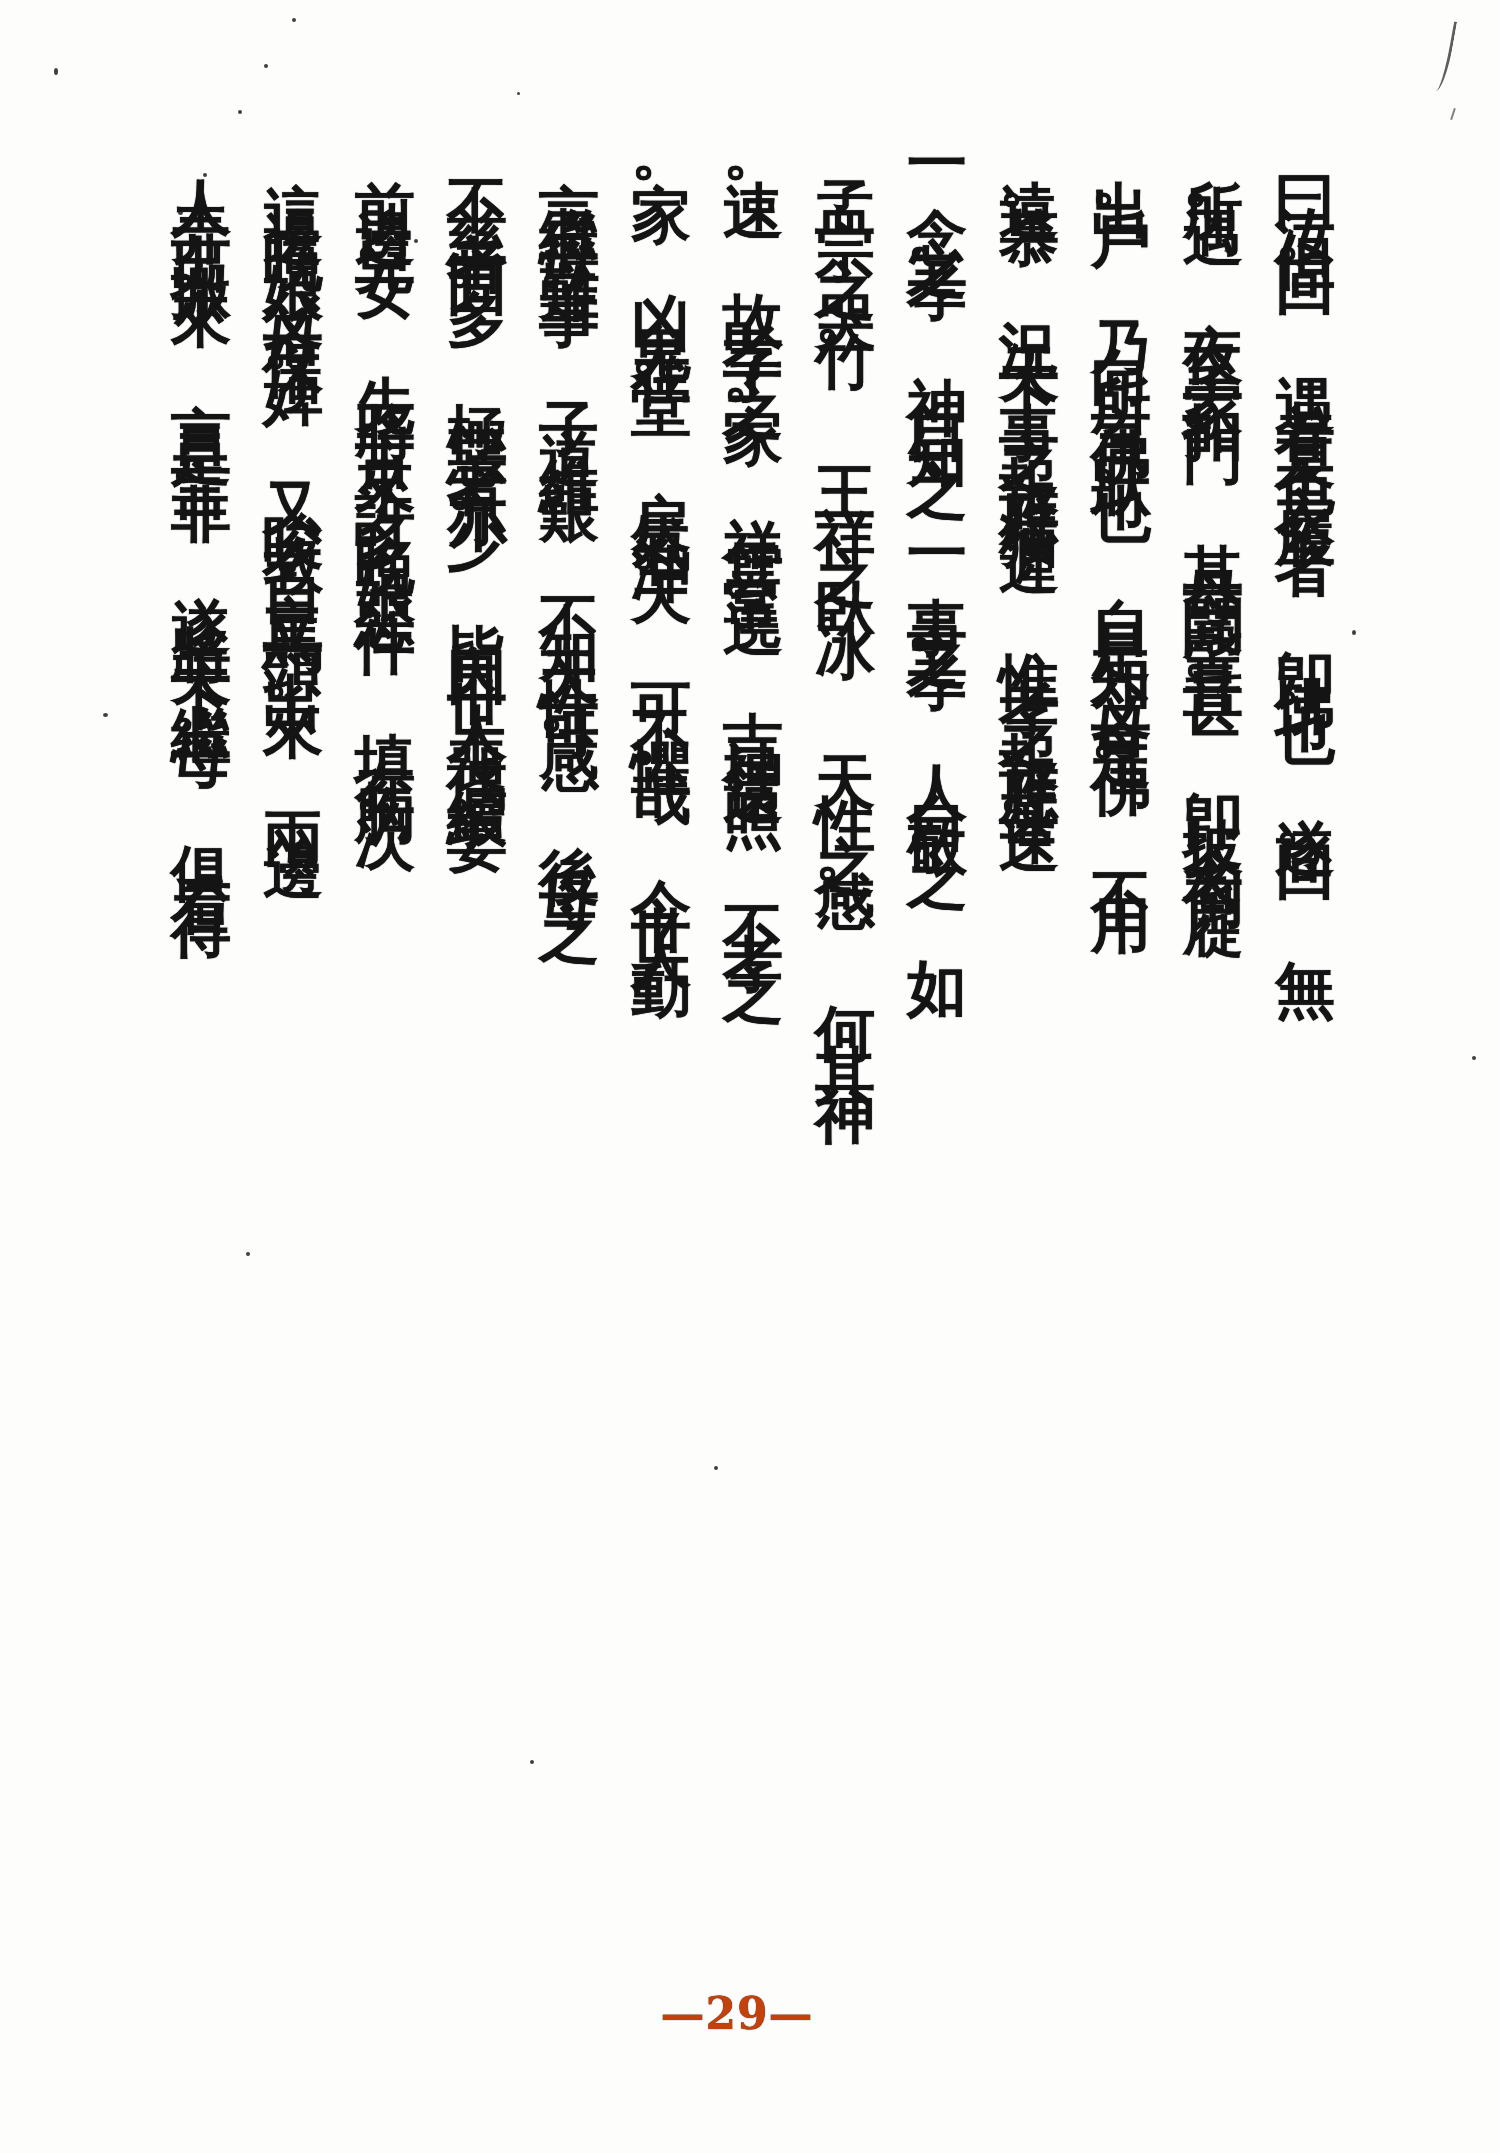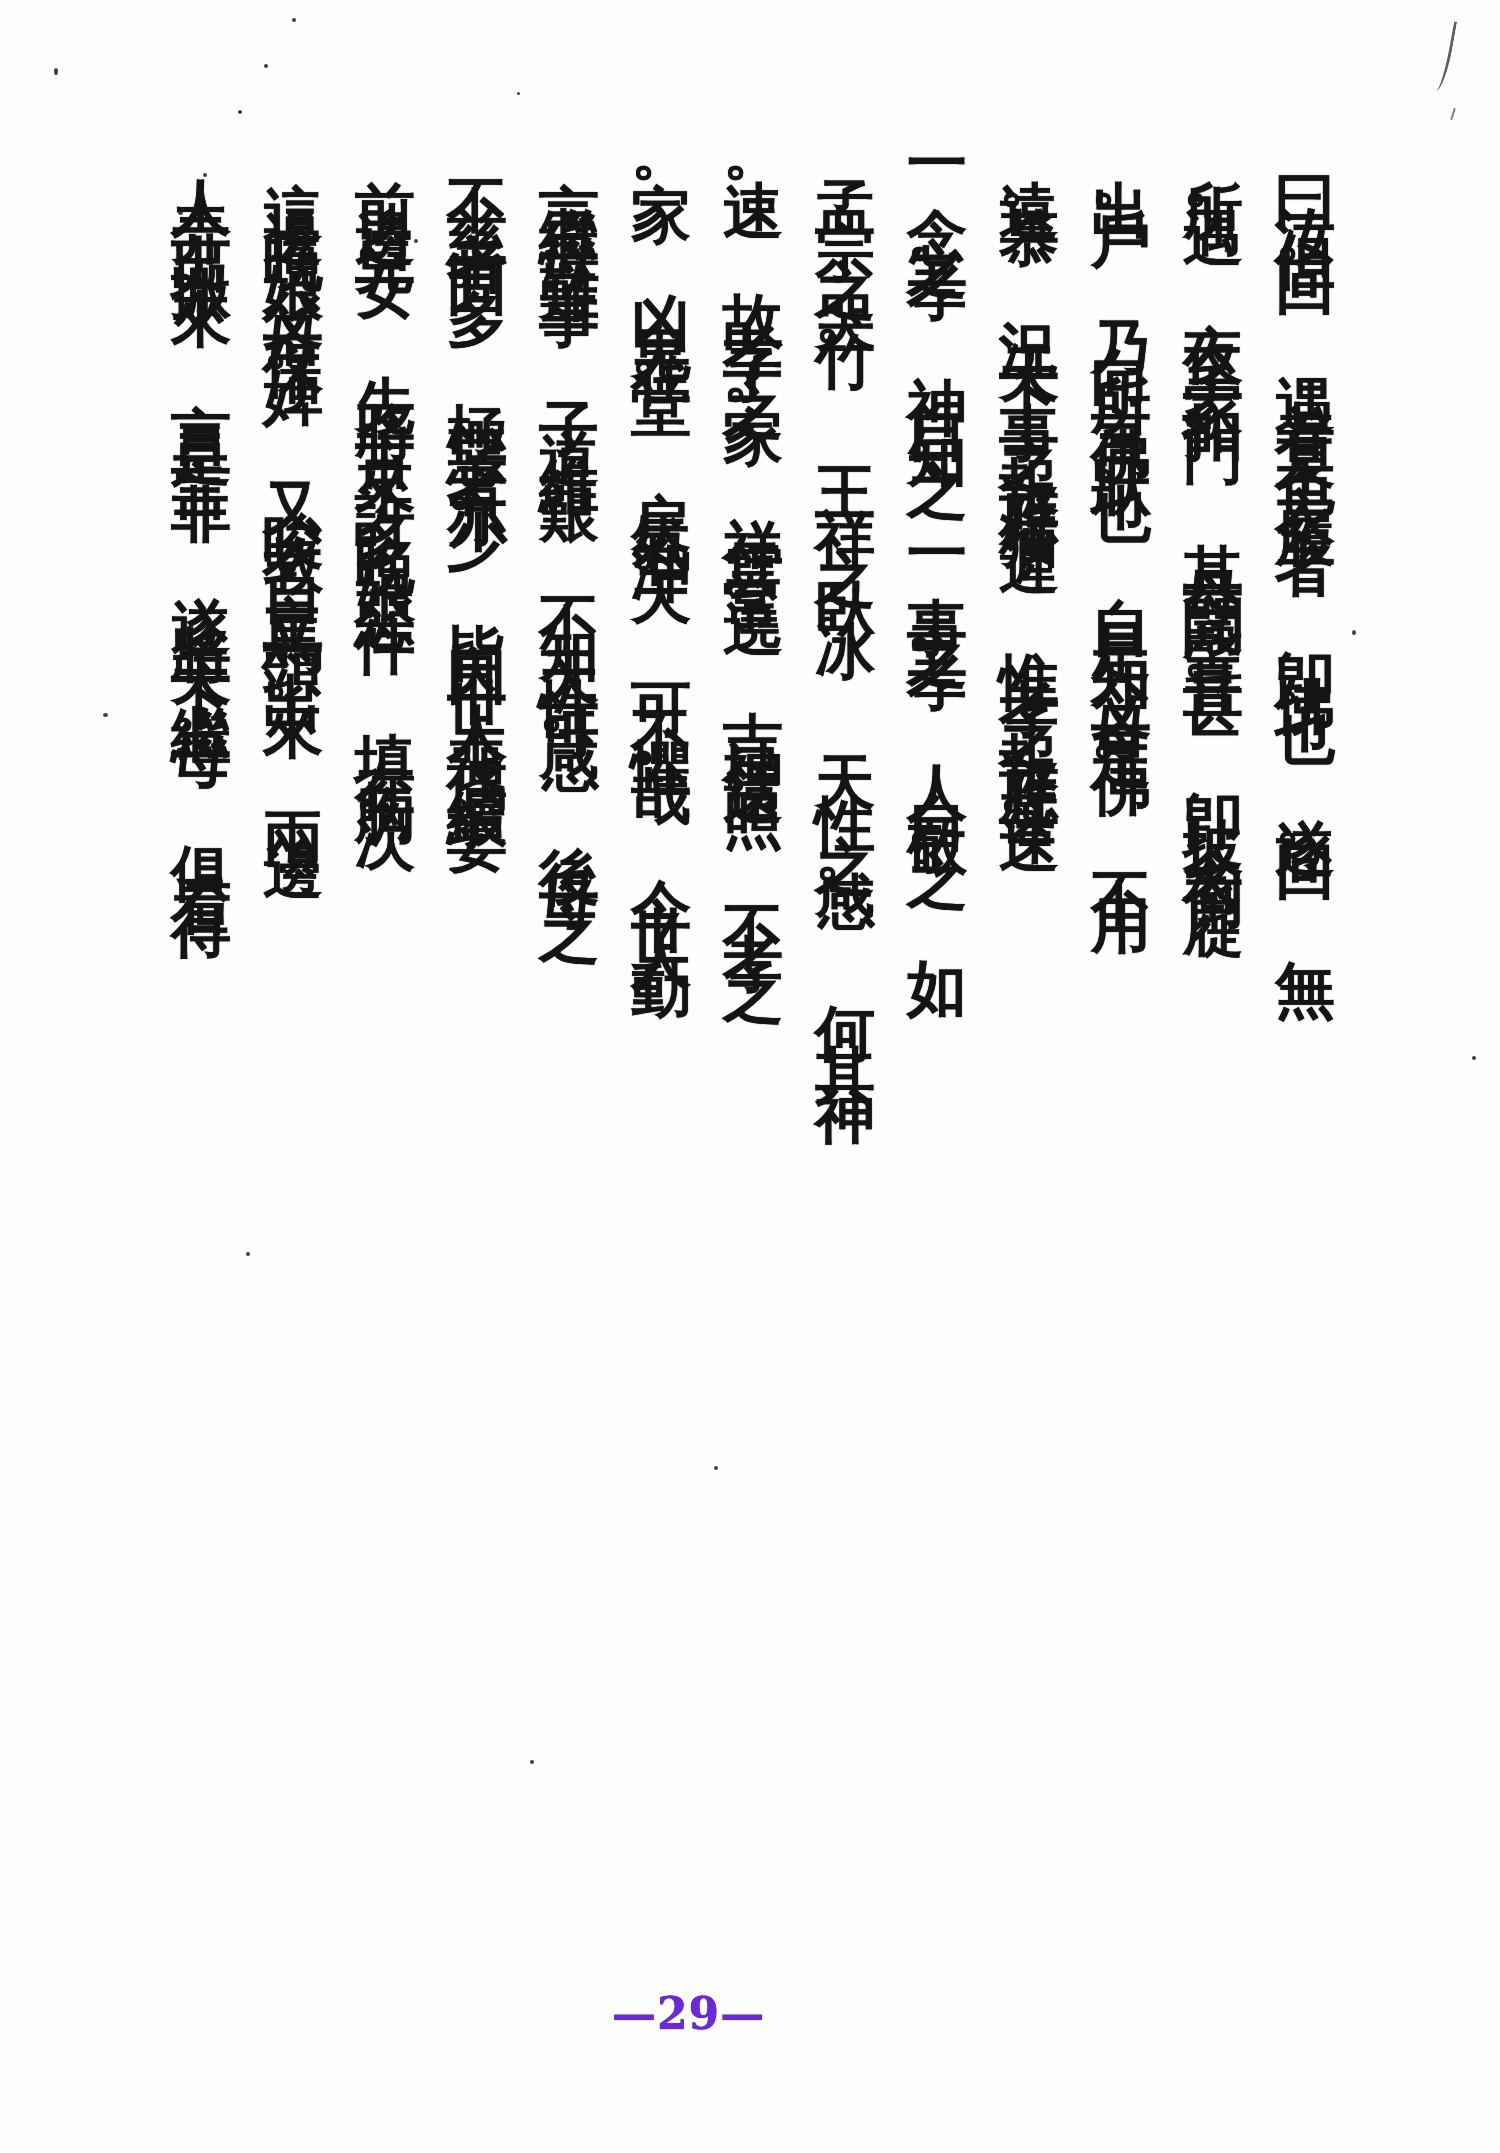--- a/index.html
+++ b/index.html
@@ -35,23 +35,24 @@
     white-space: nowrap;
   }
   .col-loose {
     letter-spacing: 38px;   
   }
   .page-number {
     position: absolute;
     top: 1988px;
     left: 612px;
     width: 250px;
+    text-align: center;
     font-size: 44px;
     font-weight: 700;
-    color: #6d28d9;
+    color: #c2410c;
     letter-spacing: 1px;
     text-shadow: 0 0 1px #171717;
   }
   
   .speck {
     position: absolute;
     background: #1d1d1d;
     border-radius: 50%;
     opacity: 0.85;
   }

